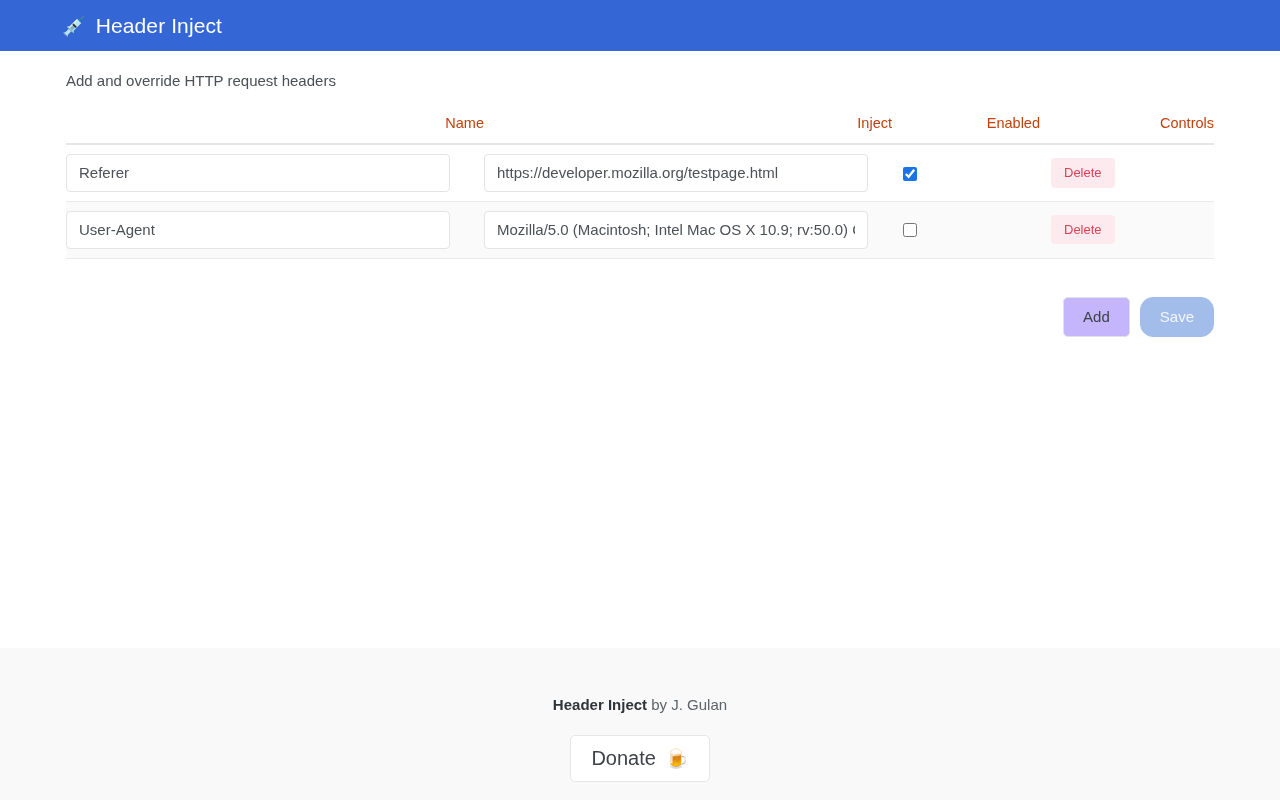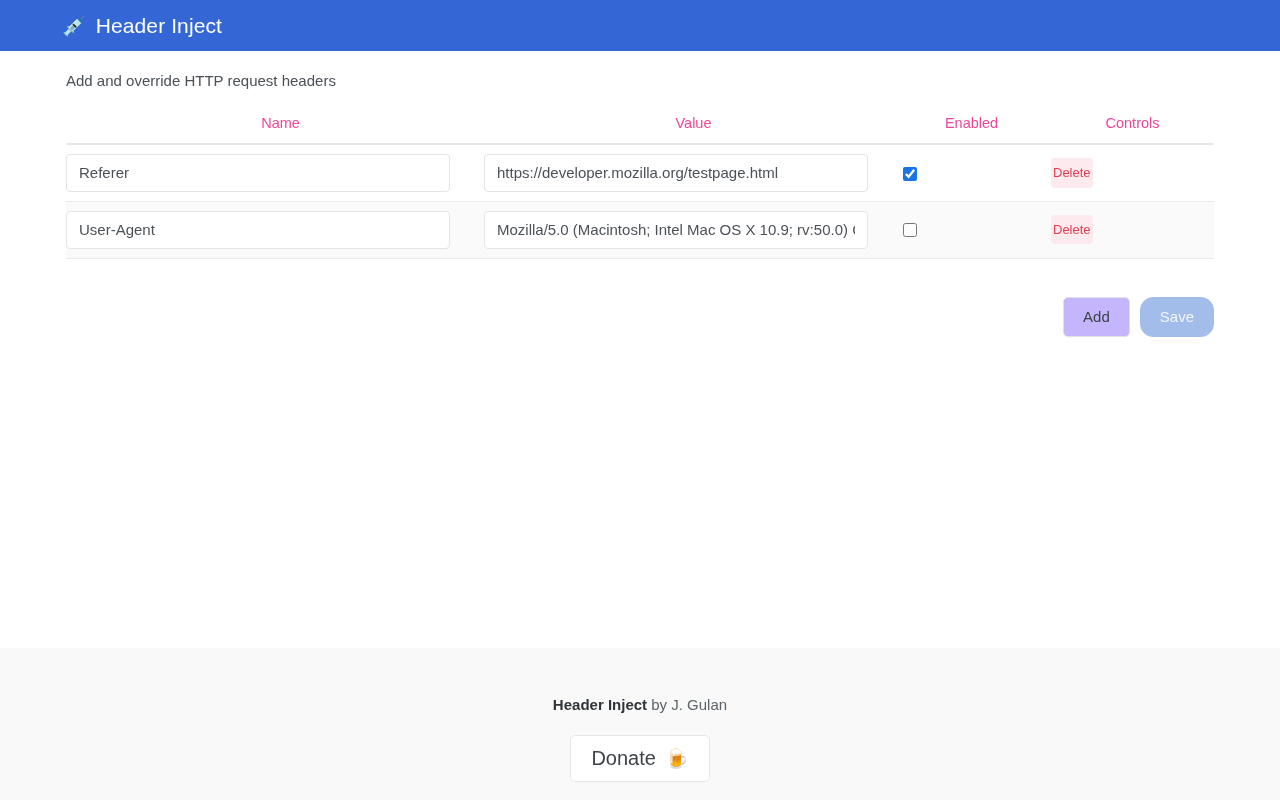--- a/index.html
+++ b/index.html
@@ -95,24 +95,24 @@
   }
 
   
   .headers-table {
     width: 1148px;
     margin-top: 25px;
     border-collapse: collapse;
     table-layout: fixed;
   }
   .headers-table th {
-    text-align: center;
+    text-align: right;
     font-size: 14.5px;
     font-weight: 400;
-    color: #ec4899;
+    color: #c2410c;
     padding: 0 0 12px 11px;
     border-bottom: 2px solid #e4e6e8;
   }
   .col-name   { width: 418px; }
   .col-value  { width: 408px; }
   .col-enabled{ width: 148px; }
   .col-ctrl   { width: 174px; }
 
   .headers-table td {
     padding: 0;
@@ -147,21 +147,21 @@
     cursor: pointer;
   }
 
   .btn-delete {
     background: #fdeaee;
     color: #e03e52;
     border: none;
     border-radius: 4px;
     font-size: 13px;
     font-family: "Liberation Sans", sans-serif;
-    padding: 7px 2px;
+    padding: 7px 13px;
     margin-left: 11px;
     cursor: pointer;
     line-height: 1.2;
   }
 
   
   .actions {
     width: 1148px;
     display: flex;
     justify-content: flex-end;
@@ -242,21 +242,21 @@
   <table class="headers-table">
     <colgroup>
       <col class="col-name">
         <col class="col-value">
         <col class="col-enabled">
         <col class="col-ctrl">
     </colgroup>
     <thead>
       <tr>
         <th>Name</th>
-        <th>Value</th>
+        <th>Inject</th>
         <th>Enabled</th>
         <th>Controls</th>
       </tr>
     </thead>
     <tbody>
       <tr>
         <td>
           <input class="text-input" type="text" value="Referer" style="">
         </td>
         <td>

